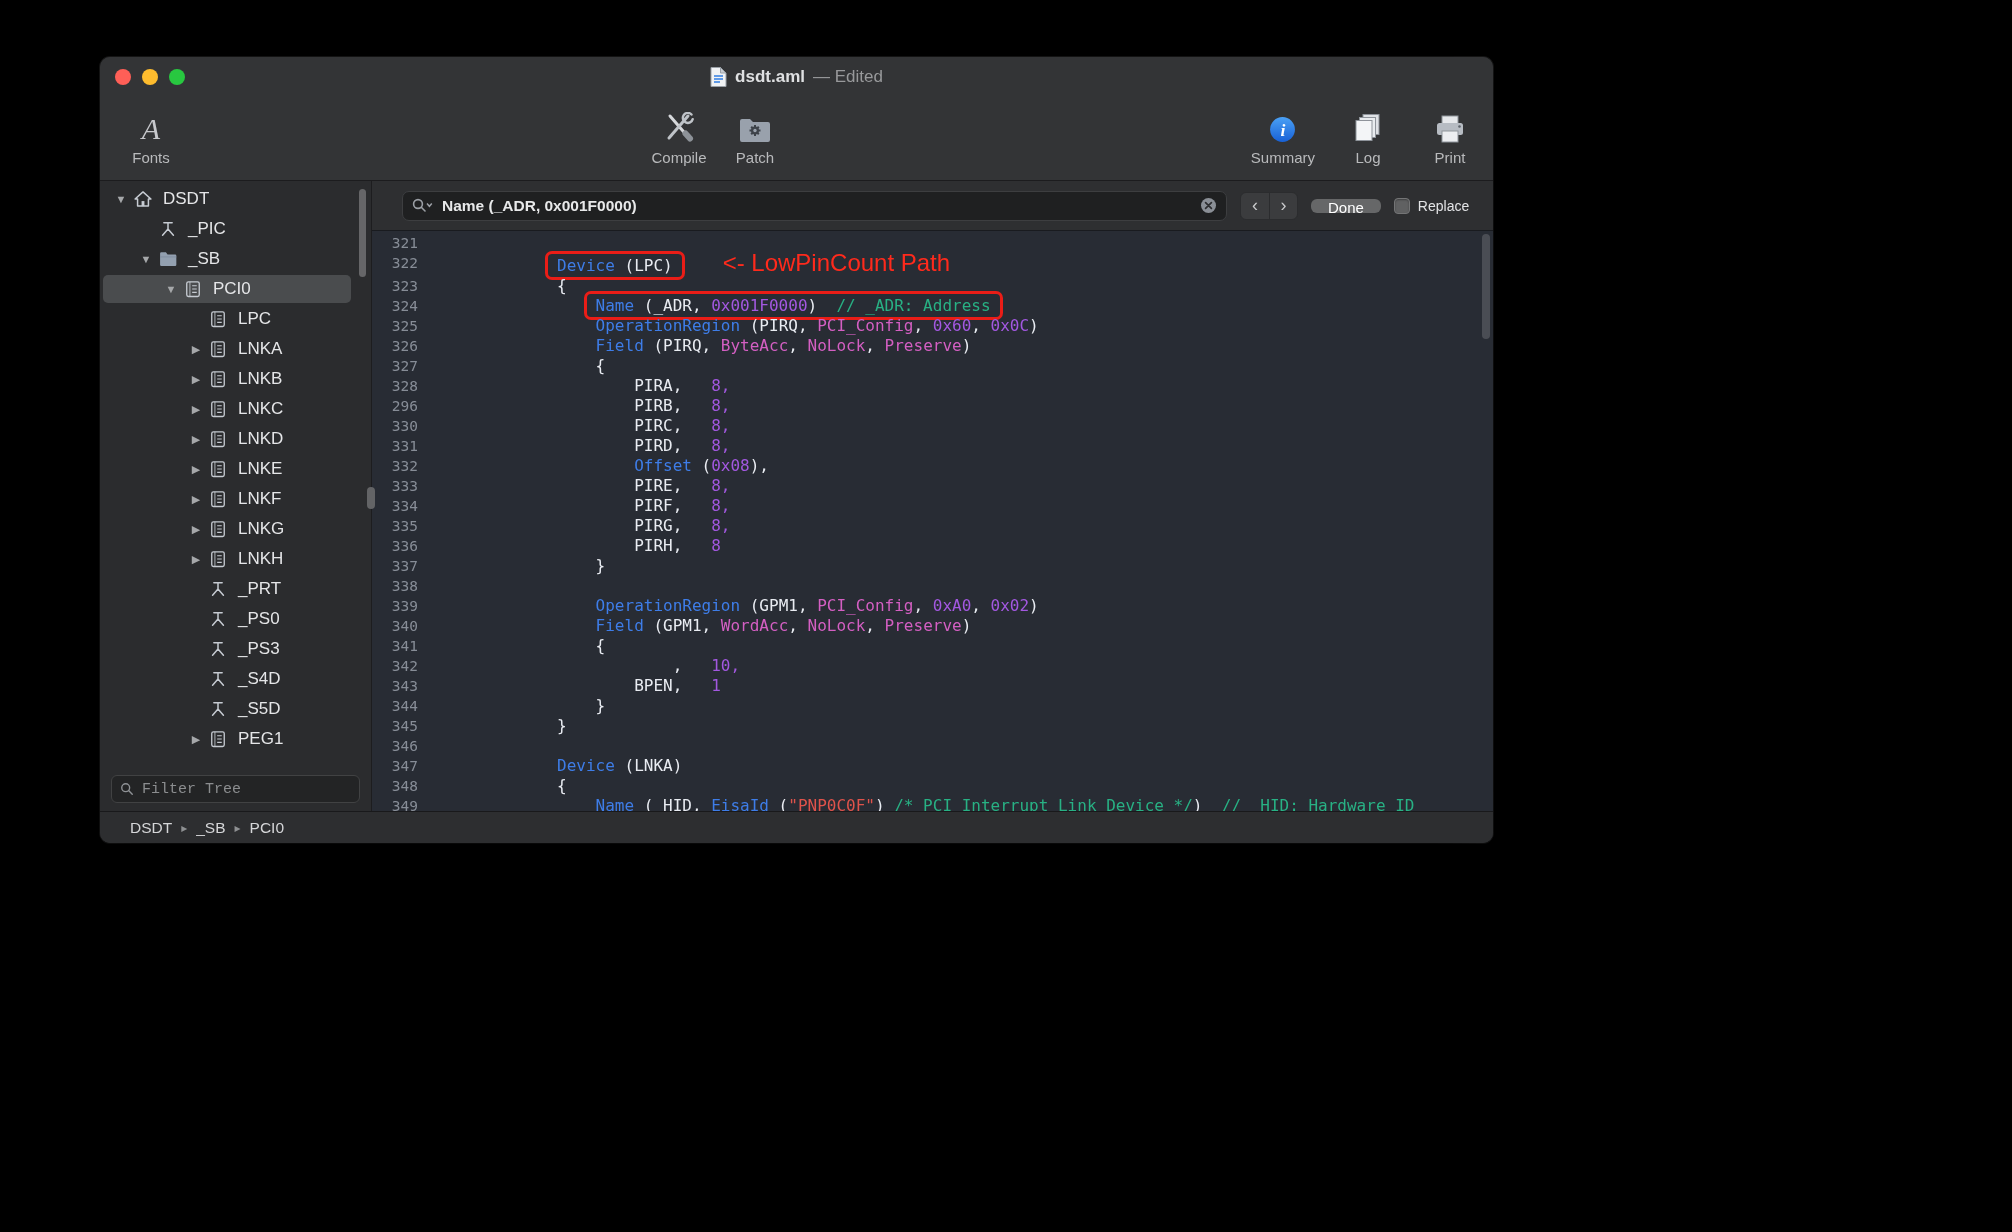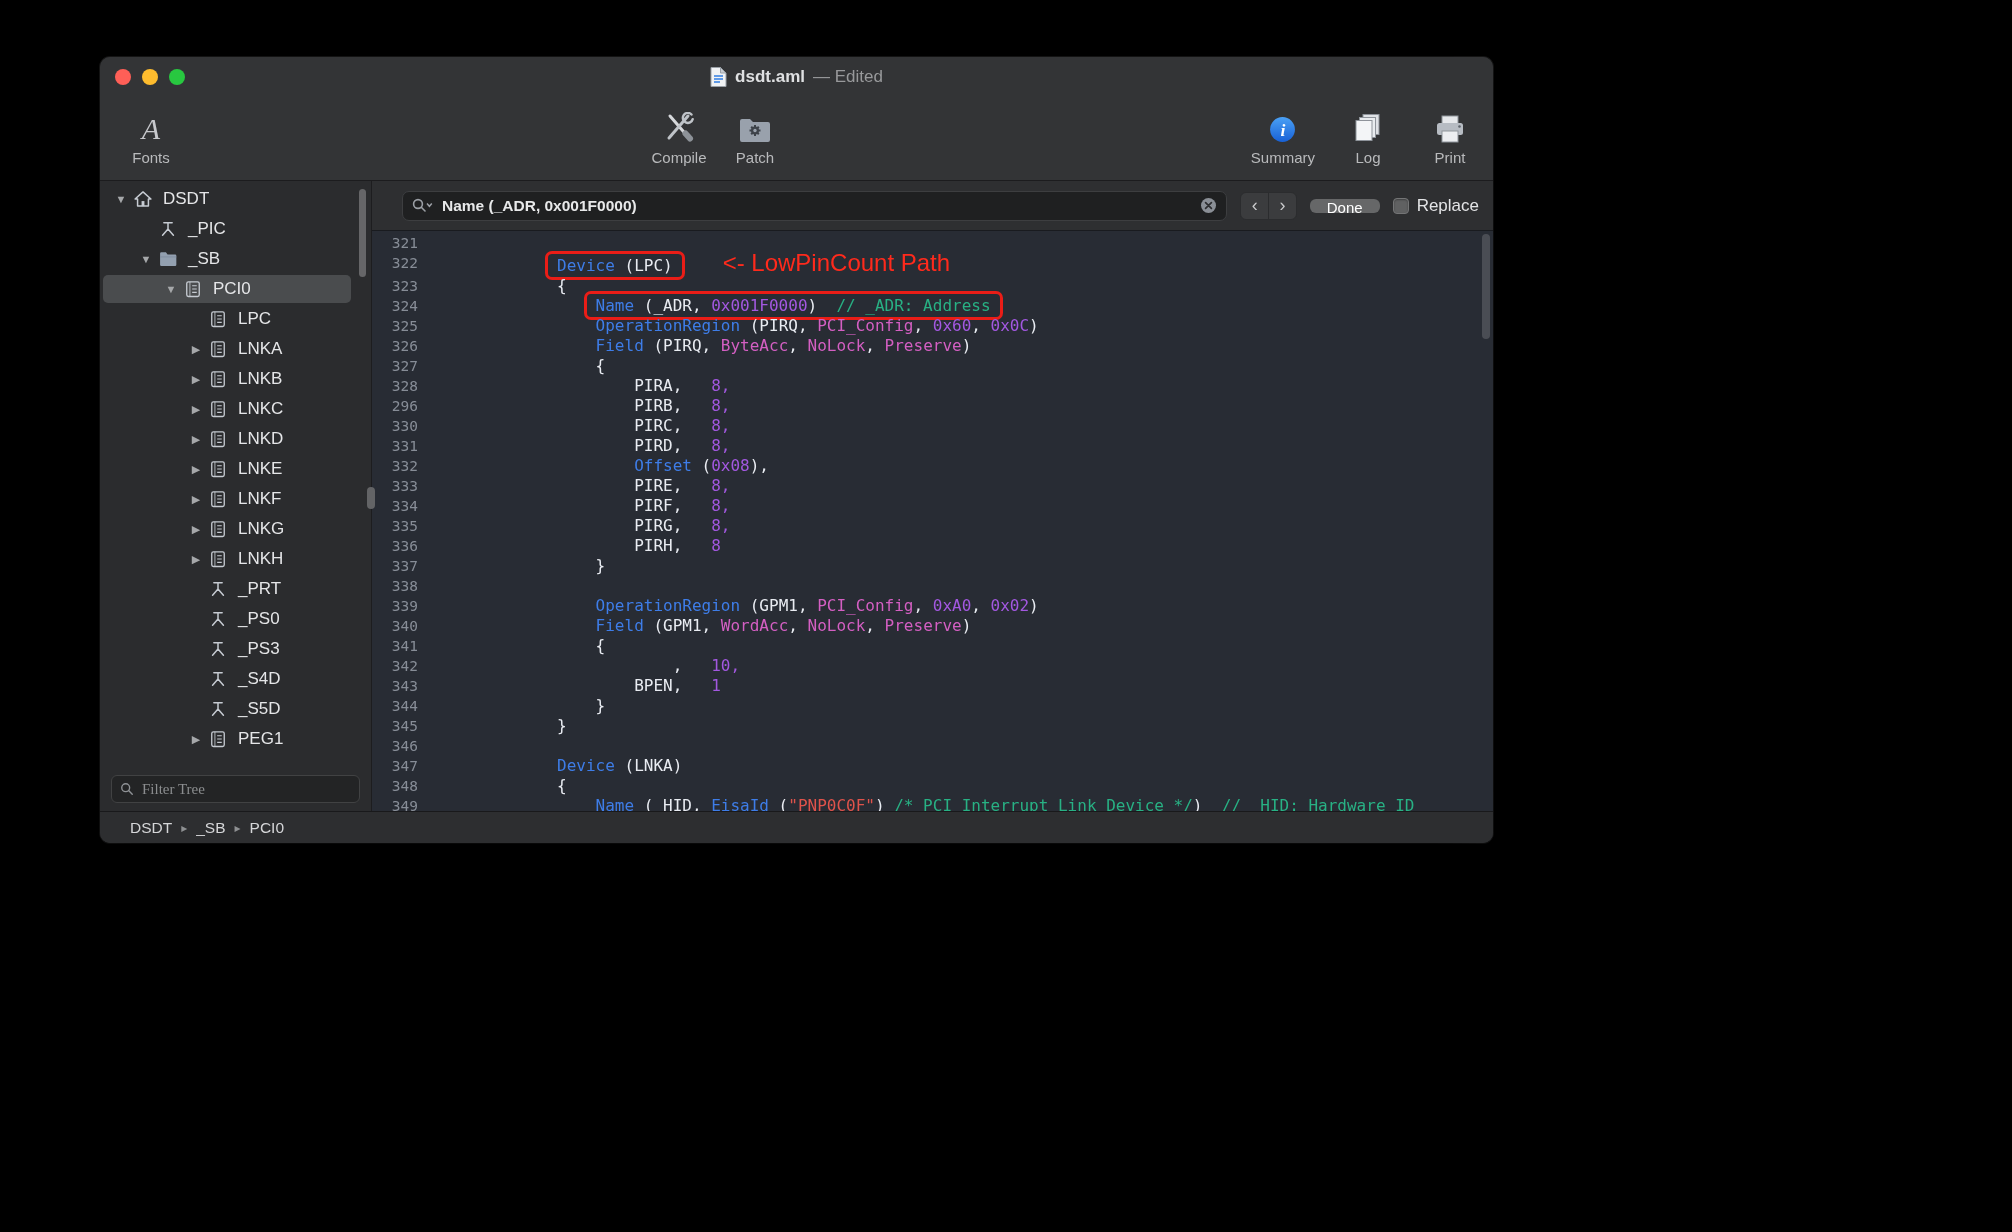--- a/index.html
+++ b/index.html
@@ -37,36 +37,36 @@
   .tree-row{height:30px;display:flex;align-items:center;position:relative;color:#e5e6e8;font-size:17px;white-space:nowrap;}
   .tree-row .hl{position:absolute;left:3px;right:20px;top:1px;bottom:1px;background:#4a4c4e;border-radius:5px;z-index:0;}
   .tree-arrow{width:22px;flex:none;font-size:11px;color:#a6a8aa;display:inline-flex;justify-content:center;position:relative;z-index:1;}
   .tree-icon{width:22px;height:22px;flex:none;margin-right:9px;display:inline-flex;align-items:center;justify-content:center;position:relative;z-index:1;}
   .tree-label{position:relative;z-index:1;}
   .sb-scrollbar{position:absolute;top:8px;right:5px;width:7px;height:88px;border-radius:4px;background:rgba(255,255,255,.28);}
   .splitknob{position:absolute;left:267px;top:306px;width:8px;height:22px;border-radius:4px;background:#636466;z-index:5;}
 
   .filter-wrap{flex:none;margin:6px 11px 8px;height:28px;background:#232425;border:1px solid #414243;border-radius:6px;
     display:flex;align-items:center;padding:0 8px;gap:6px;}
-  .filter-wrap input{background:transparent;border:0;outline:0;color:#ddd;font-size:15px;width:100%;font-family:Liberation Serif, serif;}
+  .filter-wrap input{background:transparent;border:0;outline:0;color:#ddd;font-size:15px;width:100%;font-family:Liberation Mono, monospace;}
   .filter-wrap input::placeholder{color:#8b8d8f;}
 
   
   .rightpane{flex:1;display:flex;flex-direction:column;min-width:0;}
   .findbar{height:50px;flex:none;background:#2e2f31;display:flex;align-items:center;padding:0 14px 0 30px;gap:13px;border-bottom:1px solid #191b1f;}
   .searchfield{flex:none;width:825px;height:30px;background:#1f2021;border:1px solid #3d3e40;border-radius:7px;
     display:flex;align-items:center;padding:0 9px;gap:7px;}
   .searchfield input{flex:1;background:transparent;border:0;outline:0;color:#e8e9ea;font-size:15.5px;font-family:"Liberation Sans",sans-serif;font-weight:bold;}
   .clearbtn{display:flex;cursor:pointer;}
   .seg{display:flex;background:#3b3c3e;border-radius:6px;overflow:hidden;border:1px solid #2b2c2e;}
   .seg button{width:28px;height:26px;background:transparent;border:0;color:#c9cacc;font-size:18px;line-height:1;padding:0 0 2px 0;cursor:default;}
   .seg button + button{border-left:1px solid #2b2c2e;}
   .donebtn{height:14px;padding:0 17px;border-radius:6px;border:0;background:#666768;color:#fff;font-size:15px;cursor:default;
     font-family:"Liberation Sans",sans-serif;}
-  .replace{display:flex;align-items:center;gap:8px;color:#e3e4e6;font-size:17px;}
+  .replace{display:flex;align-items:center;gap:8px;color:#e3e4e6;font-size:14px;}
   .cb{width:16px;height:16px;border-radius:4px;background:#606162;border:1px solid #747576;box-shadow:inset 0 1px 2px rgba(0,0,0,.35);}
 
   
   .codearea{flex:1;position:relative;background:#282c34;overflow:hidden;padding-top:2px;
     font-family:"DejaVu Sans Mono","Liberation Mono",monospace;font-size:16px;line-height:20px;}
   .code-line{display:flex;white-space:pre;}
   .gutter{width:56px;flex:none;text-align:right;padding-right:10px;color:#878d97;font-size:14.5px;}
   .code-text{padding-left:52px;}
   .tok.pln{color:var(--pln,#e9ecf2);}
   .tok.kw{color:var(--kw,#3e7de8);}

